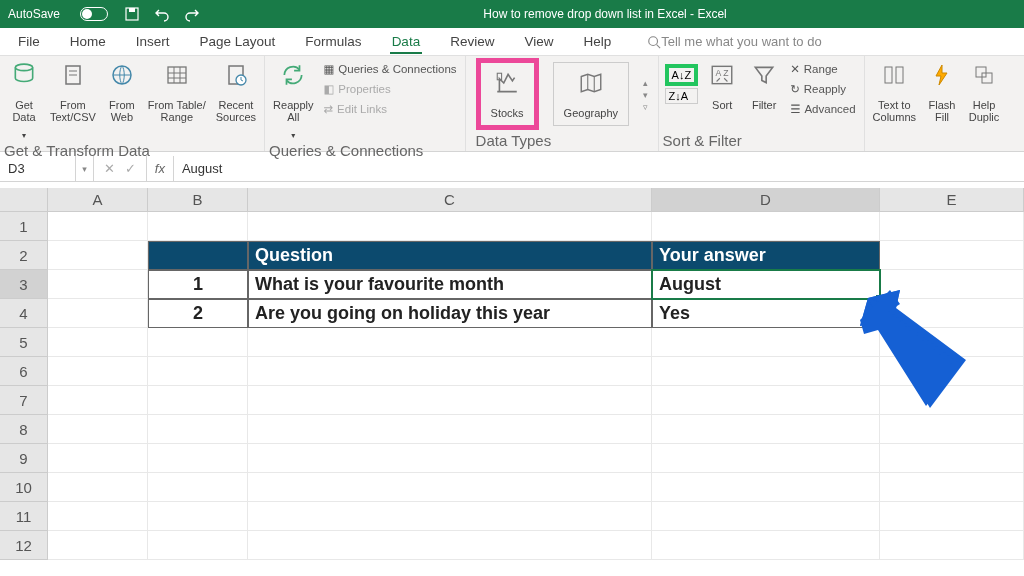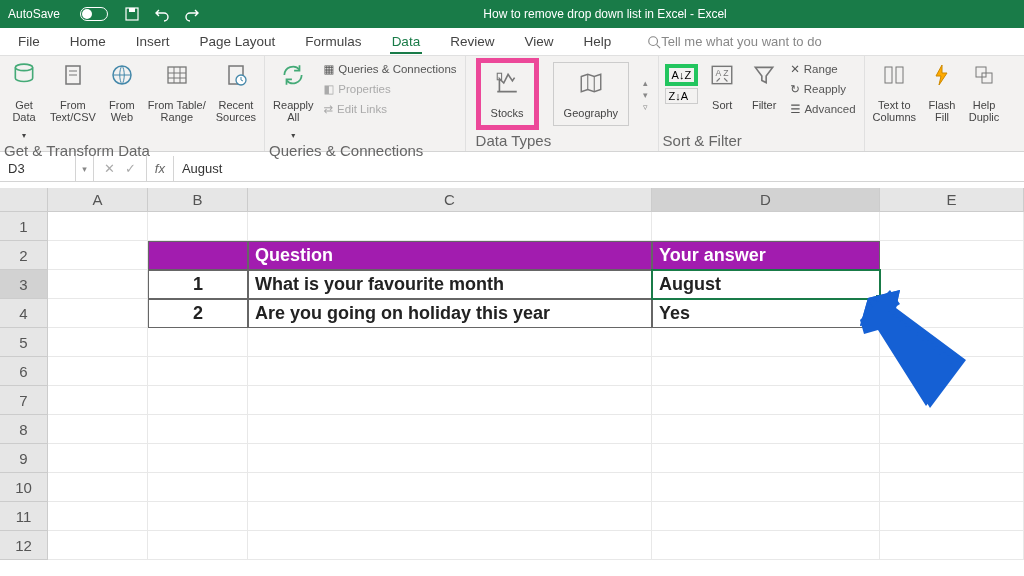--- a/index.html
+++ b/index.html
@@ -48,21 +48,21 @@
 .col-h.sel { background: #d2d2d2; }
 .row { display: flex; height: 29px; }
 .row-h { width: 48px; background: #e6e6e6; border-right: 1px solid #ccc; border-bottom: 1px solid #ccc; display: flex; align-items: center; justify-content: center; font-size: 15px; color: #555; }
 .row-h.sel { background: #d2d2d2; }
 .cell { border-right: 1px solid #e8e8e8; border-bottom: 1px solid #e8e8e8; display: flex; align-items: center; padding: 0 6px; font-size: 18px; font-weight: 600; color: #222; }
 
 
 .cA { width: 100px; } .cB { width: 100px; } .cC { width: 404px; } .cD { width: 228px; } .cE { width: 144px; }
 
 
-.thdr { background: #a21caf; color: #fff; font-weight: 700; border: 1px solid #666 !important; }
+.thdr { background: #0c4a6e; color: #fff; font-weight: 700; border: 1px solid #666 !important; }
 .tcell { border: 1px solid #666 !important; background: #fff; }
 .tcell.center { justify-content: center; }
 
 
 .selcell { outline: 2px solid #197b48; outline-offset: -1px; position: relative; }
 .selcell::after { content: ""; position: absolute; right: -4px; bottom: -4px; width: 7px; height: 7px; background: #197b48; }
 
 
 .arrow-annot { position: absolute; left: 860px; top: 290px; pointer-events: none; }
 .arrow-annot svg { width: 120px; height: 140px; }

